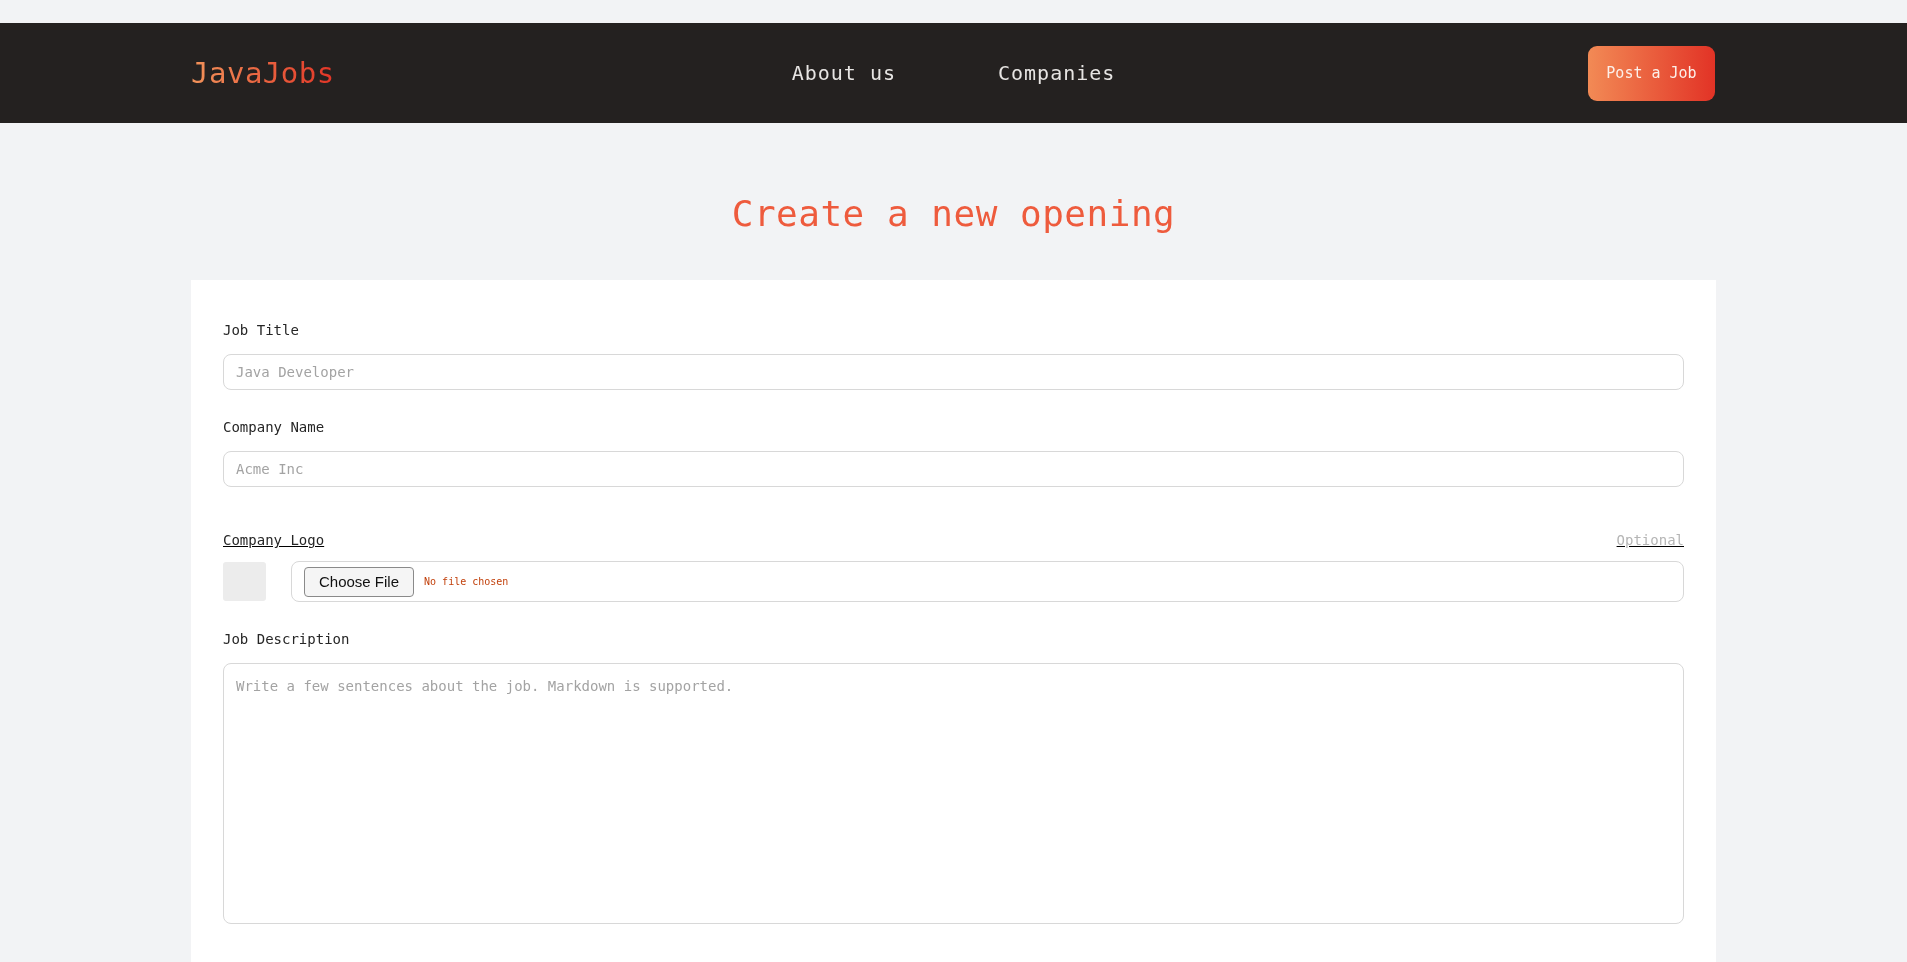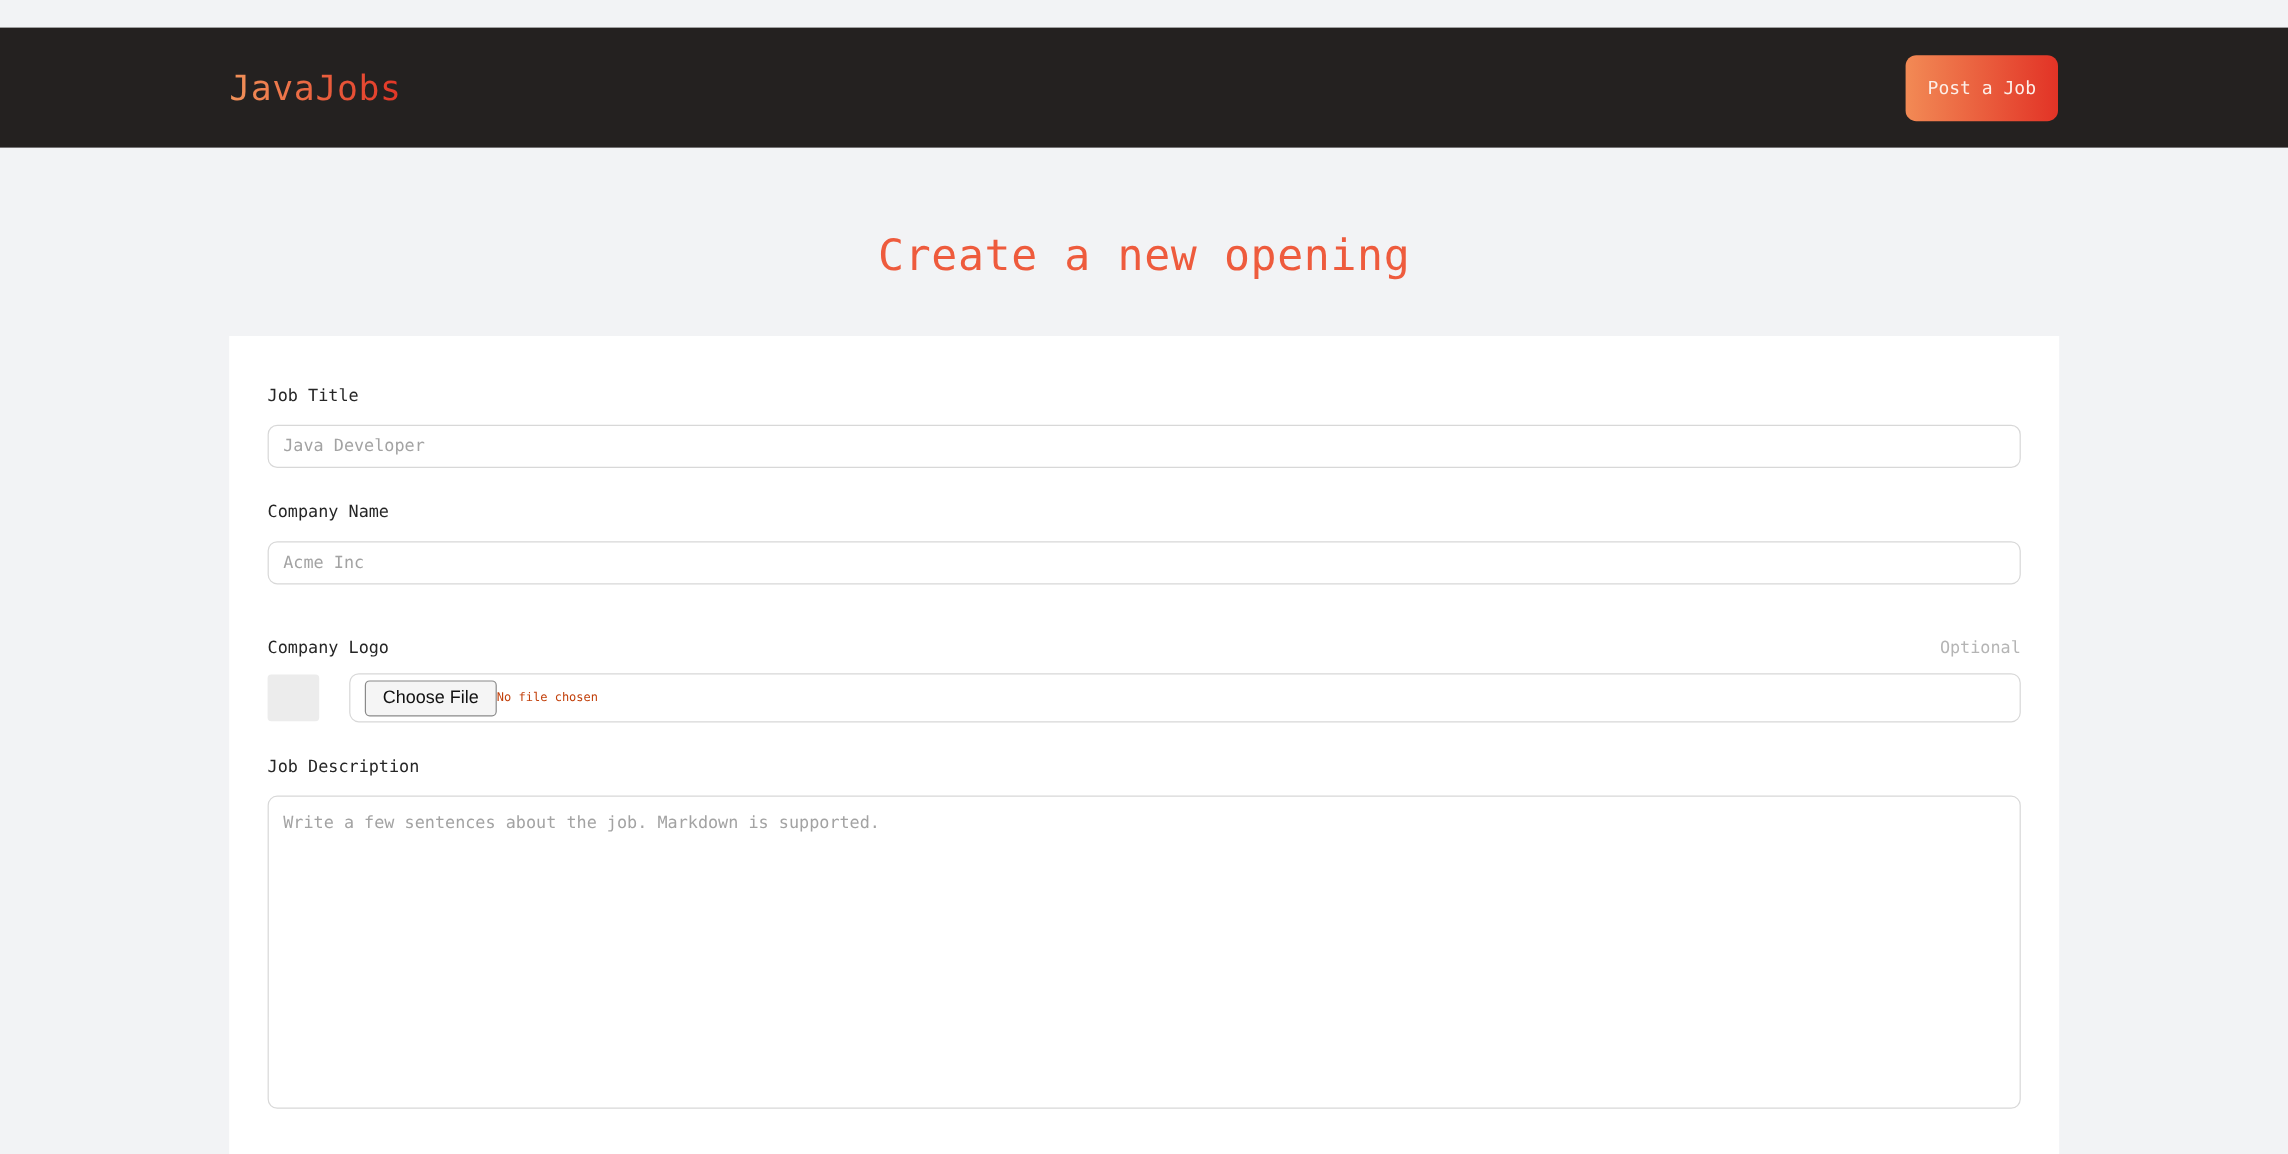--- a/index.html
+++ b/index.html
@@ -87,20 +87,21 @@
     font-weight: 500;
     color: #262626;
     margin-bottom: 13px;
     margin-top: 16px;
   }
   .label-row {
     display: flex;
     justify-content: space-between;
     align-items: baseline;
     margin-bottom: 10px;
+    text-decoration: underline;
   }
   .label-row .field-label { margin-bottom: 0; }
   .optional-badge {
     font-size: 14px;
     color: #b5b5b5;
     text-align: center;
   }
   .text-input {
     width: 100%;
     height: 36px;
@@ -131,20 +132,21 @@
     border-radius: 8px;
     display: flex;
     align-items: center;
     padding: 0 12px;
     cursor: pointer;
     background: #ffffff;
   }
   .choose-file-btn {
     height: 30px;
     padding: 0 14px;
+    margin-right: 10px;
     font-family: "Liberation Sans", sans-serif;
     font-size: 15px;
     color: #111111;
     background: #f5f5f5;
     border: 1px solid #8a8a8a;
     border-radius: 4px;
     cursor: pointer;
     flex: none;
   }
   .file-status {
@@ -166,20 +168,24 @@
     outline: none;
     background: #ffffff;
   }
   .field-description { margin-bottom: 94px; }
 </style>
 </head>
 <body>
 
 <header class="header">
   <div class="logo">JavaJobs</div>
+  <nav class="nav">
+    <a class="nav-link">About us</a>
+    <a class="nav-link">Companies</a>
+  </nav>
   <button class="post-btn">Post a Job</button>
 </header>
 
 <main>
   <h1 class="page-title">Create a new opening</h1>
 
   <section class="card">
 
     <div class="field">
       <label class="field-label">Job Title</label>

